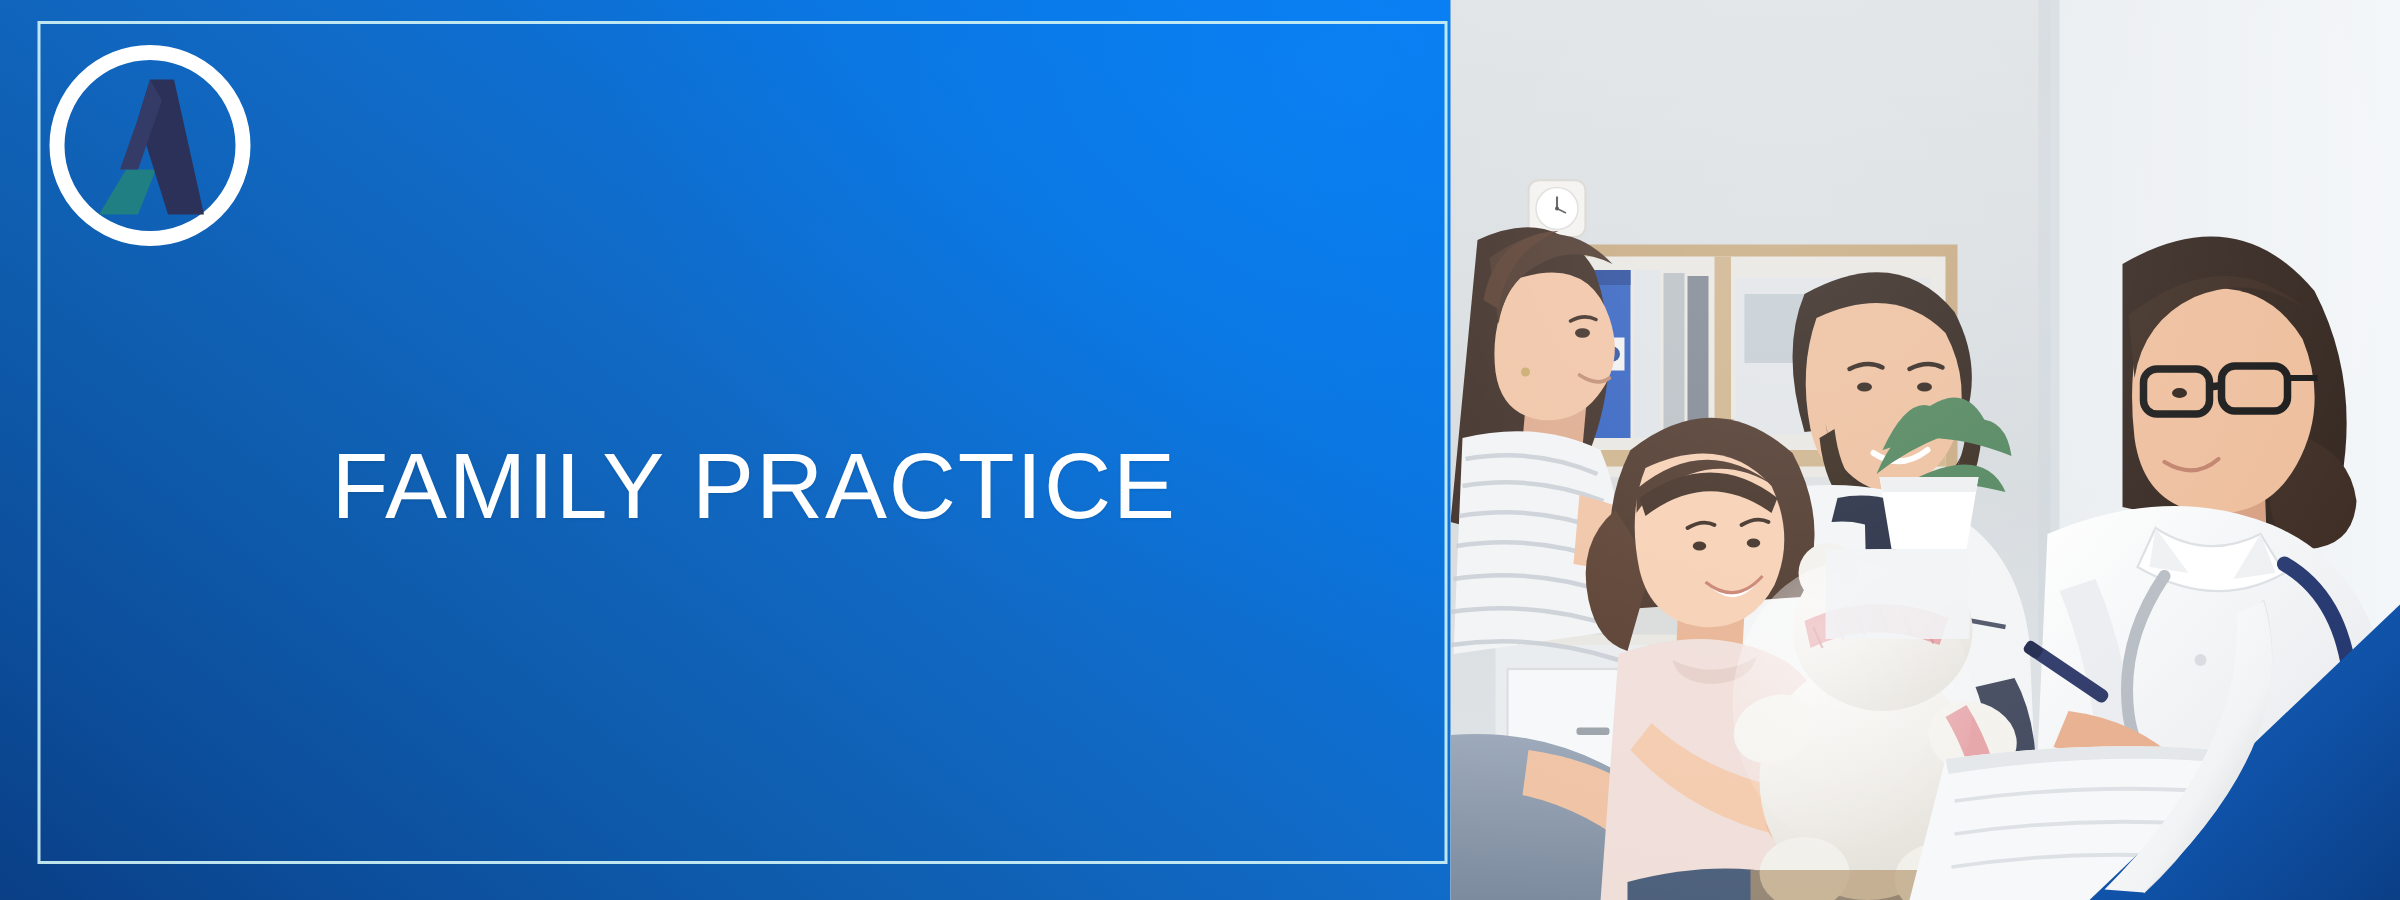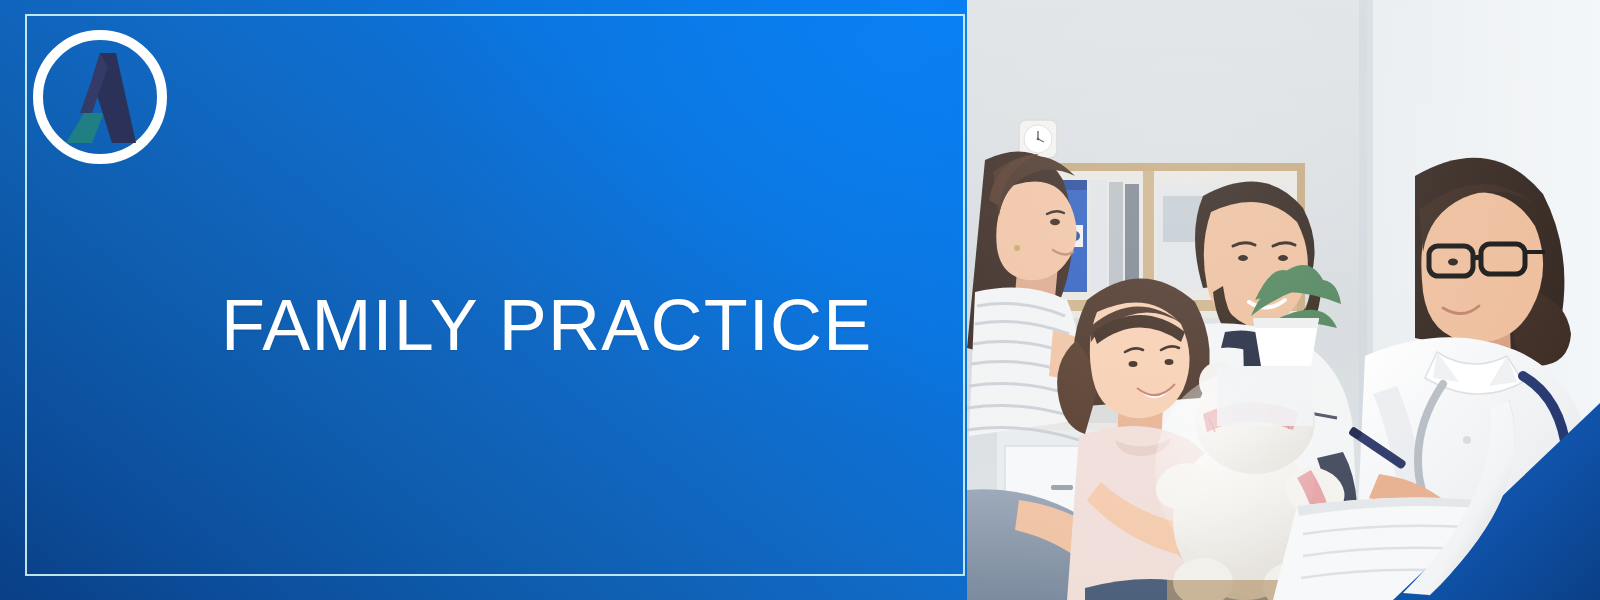--- a/index.html
+++ b/index.html
@@ -74,21 +74,21 @@
   .logo svg { display: block; width: 136px; height: 136px; }
 
   
   .title {
     position: absolute;
     left: 221px;
     top: 292px;
     z-index: 5;
     color: #ffffff;
     font-family: "Liberation Sans", sans-serif;
-    font-size: 72px;
+    font-size: 62px;
     font-weight: 400;
     letter-spacing: 1.2px;
     line-height: 66px;
     white-space: nowrap;
     text-shadow: 0 1px 2px rgba(0,0,0,0.10);
   }
 
   
   .photo {
     position: absolute;

